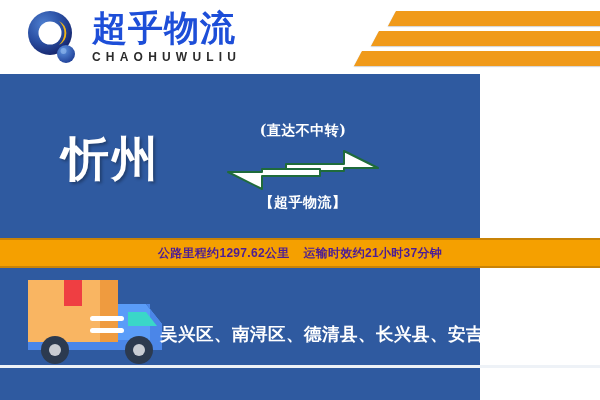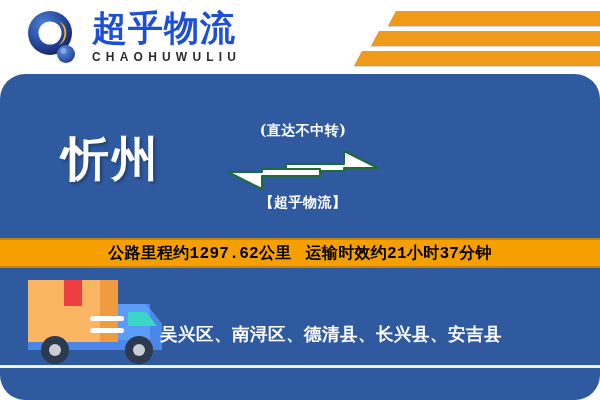--- a/index.html
+++ b/index.html
@@ -61,23 +61,22 @@
     box-shadow: 0 1px 1px rgba(0,0,0,0.18);
   }
   #stripe-1 { left: 392px; top: 11px;  width: 215px; transform: skewX(-28deg); }
   #stripe-2 { left: 375px; top: 31px;  width: 232px; transform: skewX(-28deg); }
   #stripe-3 { left: 358px; top: 51px;  width: 249px; transform: skewX(-28deg); }
 
   
   #blue-panel {
     position: absolute;
     left: 0; top: 74px;
-    width: 600px; height: 326px;
+    width: 480px; height: 326px;
     background: #2f5aa0;
-    border-radius: 25px;
   }
 
   
   #route-row {
     position: absolute;
     left: 0; top: 26px;
     width: 600px; height: 140px;
   }
   .city {
     position: absolute;
@@ -124,24 +123,24 @@
     width: 600px; height: 30px;
     background: #f5a000;
     border-top: 2px solid #c98306;
     border-bottom: 2px solid #c98306;
     box-sizing: border-box;
     display: flex;
     align-items: center;
     justify-content: center;
   }
   .info-text {
-    font-family: Liberation Mono, monospace;
-    font-size: 16px;
-    font-weight: bold;
-    color: #000000;
+    font-family: Liberation Sans, sans-serif;
+    font-size: 12px;
+    font-weight: bold;
+    color: #4c1d95;
     white-space: nowrap;
     letter-spacing: 0.3px;
   }
   #info-gap { display: inline-block; width: 14px; }
 
   
   #districts {
     position: absolute;
     left: 160px; top: 206px;
     width: 420px;

